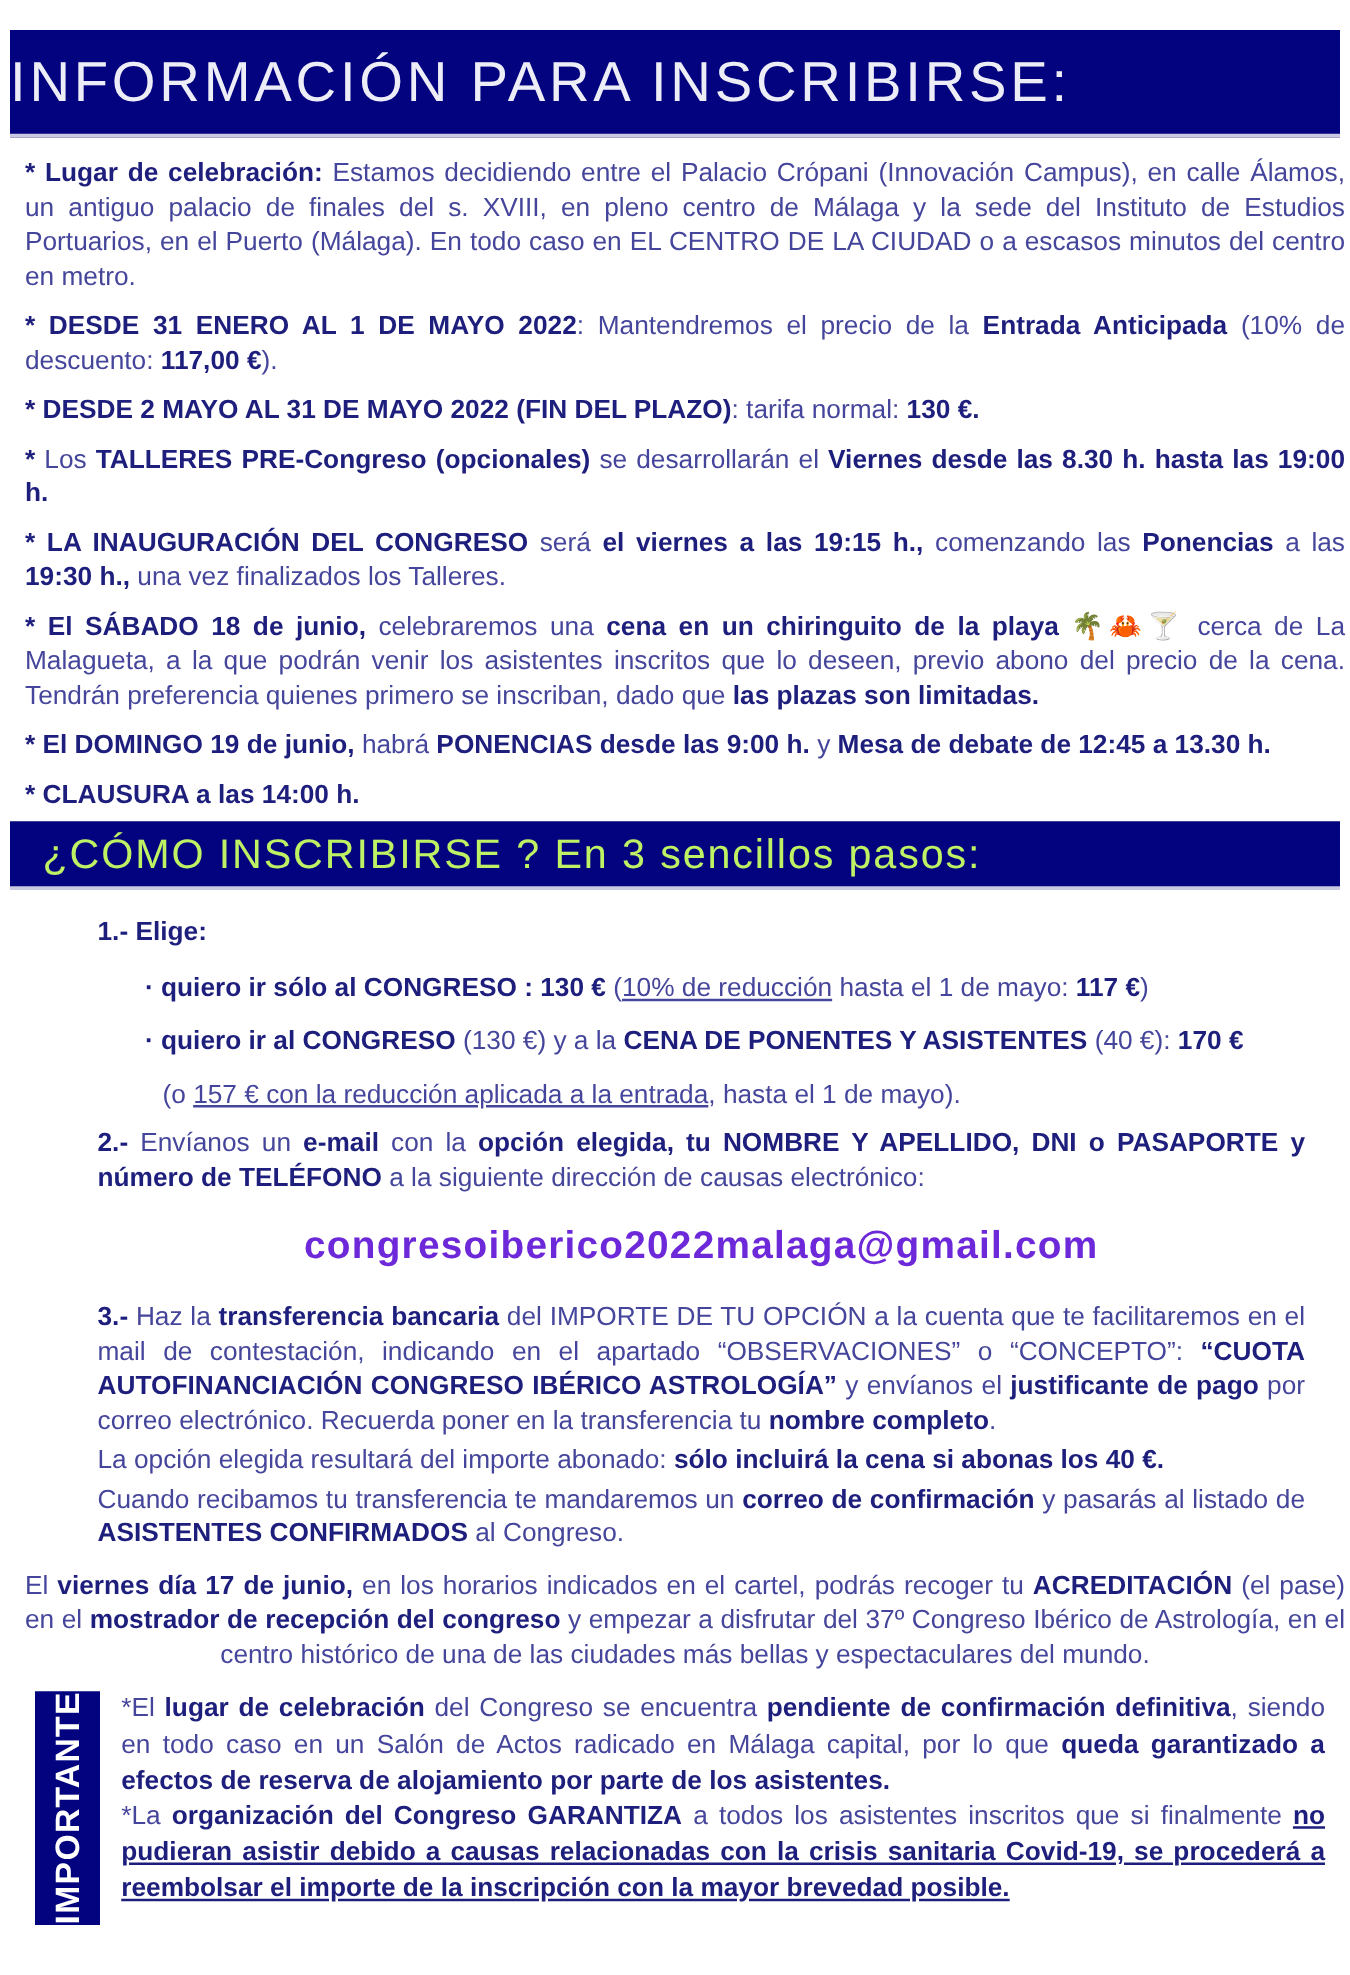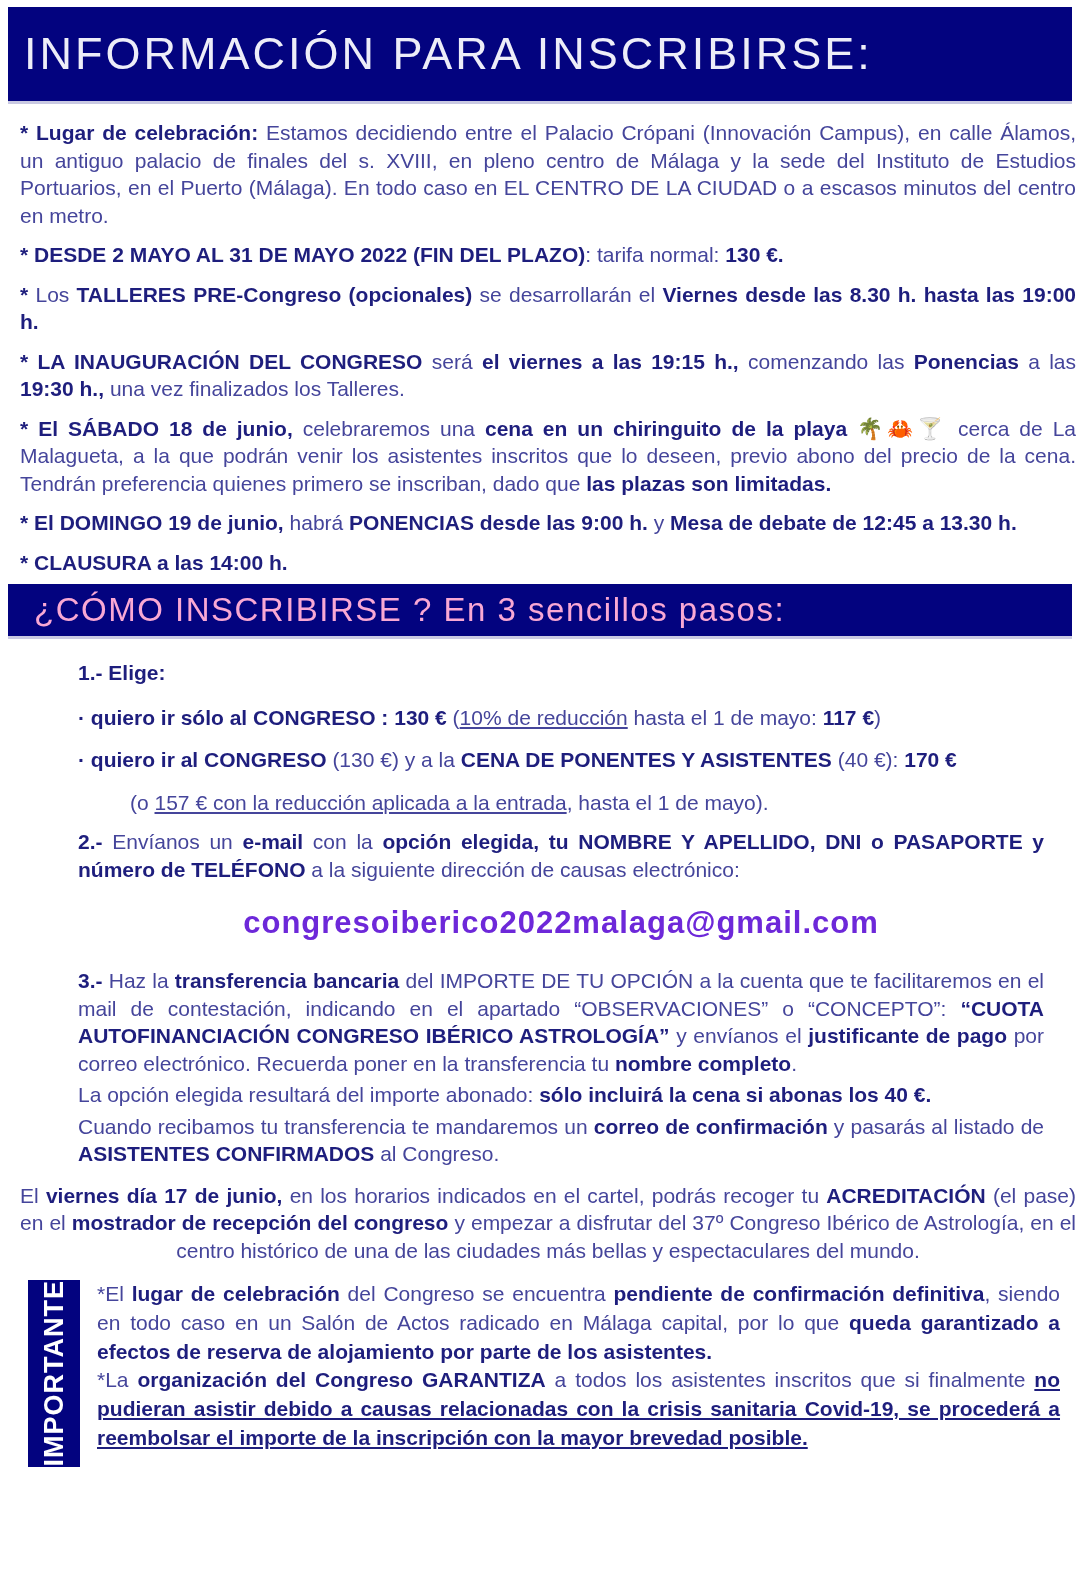--- a/index.html
+++ b/index.html
@@ -17,43 +17,43 @@
   }
   .page{width:1080px;height:1580px;position:relative;}
 
   
   .bar{
     background:var(--navy);
     margin:0 8px;
     display:flex;align-items:center;
     border-bottom:3px solid var(--bar-underline);
   }
-  .bar-main{height:97px;margin-top:7px;padding-left:16px;}
+  .bar-main{height:86px;margin-top:24px;padding-left:0;}
   .bar-main .bar-title{
     color:#ededf8;font-size:45px;font-weight:100;letter-spacing:3px;
   }
   .bar-sub{height:55px;margin-top:8px;padding-left:26px;}
   .bar-sub .bar-title{
-    color:#f9a8d4;font-size:33px;font-weight:100;letter-spacing:1.5px;
+    color:#bef264;font-size:33px;font-weight:100;letter-spacing:1.5px;
   }
 
   
   .rich{font-size:21px;line-height:1.31;text-align:justify;}
   .seg-b{font-weight:700;color:var(--bold);}
   .seg-l{font-weight:400;color:var(--light);}
   .seg-u{text-decoration:underline;}
 
   
   .intro{padding:15px 4px 0 20px;}
   .intro .rich{margin-bottom:12px;}
   .intro .rich:last-child{margin-bottom:4px;}
 
   .steps{padding:20px 36px 0 78px;}
   .step-label{margin-bottom:17px;}
-  .bullet{margin-bottom:15px;}
+  .bullet{margin-left:38px;margin-bottom:15px;}
   .bullet-sub{margin-left:52px;margin-bottom:12px;}
   .step-par{margin-bottom:4px;}
 
   .email-line{
     text-align:center;
     font-size:31px;font-weight:700;color:#6d28d9;
     letter-spacing:1px;
     margin:22px 0 26px 0;
   }
 
@@ -82,20 +82,21 @@
 <body>
 
 <div class="page">
 
   <div class="bar bar-main">
     <div class="bar-title">INFORMACIÓN PARA INSCRIBIRSE:</div>
   </div>
 
   <div class="intro">
     <p class="rich"><span class="seg-b">* Lugar de celebración: </span><span class="seg-l">Estamos decidiendo entre el Palacio Crópani (Innovación Campus), en calle Álamos, un antiguo palacio de finales del s. XVIII, en pleno centro de Málaga y la sede del Instituto de Estudios Portuarios, en el Puerto (Málaga). En todo caso en EL CENTRO DE LA CIUDAD o a escasos minutos del centro en metro.</span></p>
+    <p class="rich"><span class="seg-b">* DESDE 31 ENERO AL 1 DE MAYO 2022</span><span class="seg-l">: Mantendremos el precio de la </span><span class="seg-b">Entrada Anticipada</span><span class="seg-l"> (10% de descuento: </span><span class="seg-b">117,00 €</span><span class="seg-l">).</span></p>
     <p class="rich"><span class="seg-b">* DESDE 2 MAYO AL 31 DE MAYO 2022 (FIN DEL PLAZO)</span><span class="seg-l">: tarifa normal: </span><span class="seg-b">130 €.</span></p>
     <p class="rich"><span class="seg-b">* </span><span class="seg-l">Los </span><span class="seg-b">TALLERES PRE-Congreso (opcionales)</span><span class="seg-l"> se desarrollarán el </span><span class="seg-b">Viernes desde las 8.30 h. hasta las 19:00 h.</span></p>
     <p class="rich"><span class="seg-b">* LA INAUGURACIÓN DEL CONGRESO</span><span class="seg-l"> será </span><span class="seg-b">el viernes a las 19:15 h.,</span><span class="seg-l"> comenzando las </span><span class="seg-b">Ponencias</span><span class="seg-l"> a las </span><span class="seg-b">19:30 h.,</span><span class="seg-l"> una vez finalizados los Talleres.</span></p>
     <p class="rich"><span class="seg-b">* El SÁBADO 18 de junio,</span><span class="seg-l"> celebraremos una </span><span class="seg-b">cena en un chiringuito de la playa </span><span class="seg-b">🌴🦀🍸</span><span class="seg-l"> cerca de La Malagueta, a la que podrán venir los asistentes inscritos que lo deseen, previo abono del precio de la cena. Tendrán preferencia quienes primero se inscriban, dado que </span><span class="seg-b">las plazas son limitadas.</span></p>
     <p class="rich"><span class="seg-b">* El DOMINGO 19 de junio,</span><span class="seg-l"> habrá </span><span class="seg-b">PONENCIAS desde las 9:00 h.</span><span class="seg-l"> y </span><span class="seg-b">Mesa de debate de 12:45 a 13.30 h.</span></p>
     <p class="rich"><span class="seg-b">* CLAUSURA a las 14:00 h.</span></p>
   </div>
 
   <div class="bar bar-sub">
     <div class="bar-title">¿CÓMO INSCRIBIRSE ? En 3 sencillos pasos:</div>

